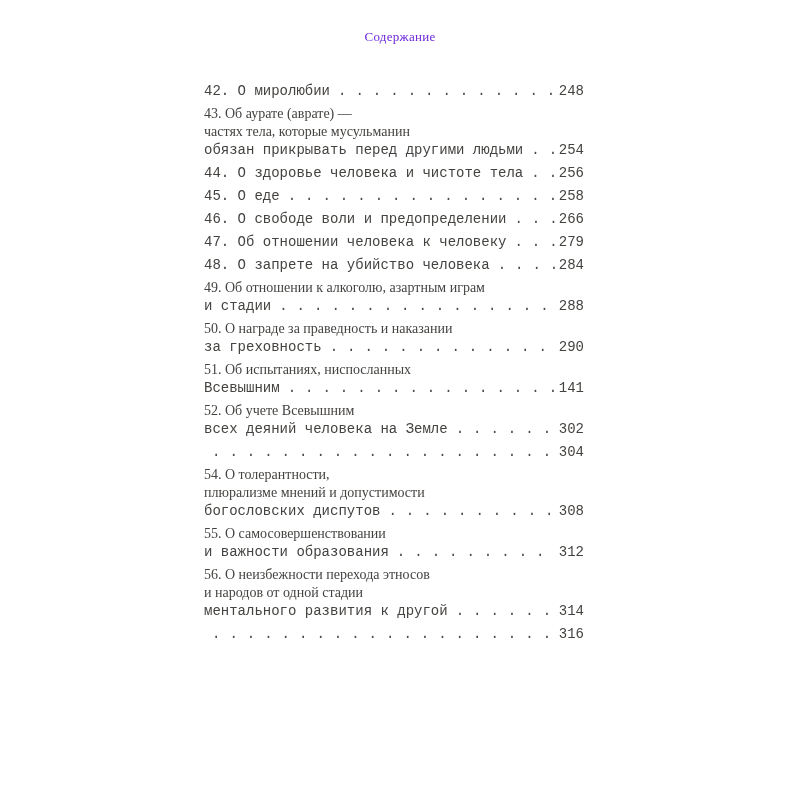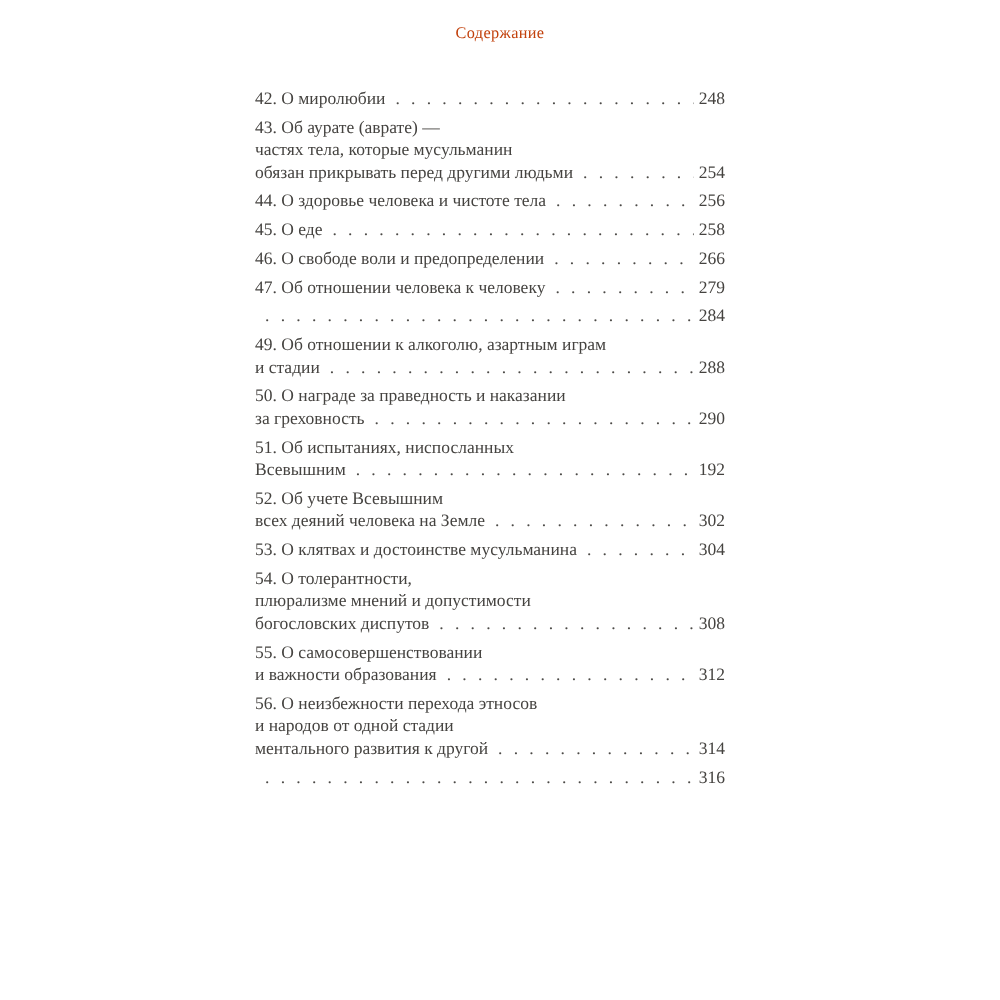--- a/index.html
+++ b/index.html
@@ -10,42 +10,43 @@
   .sheet {
     position: relative;
     width: 800px;
     height: 800px;
     background: #ffffff;
     font-family: "Liberation Serif", "DejaVu Serif", serif;
     color: #454340;
     overflow: hidden;
   }
   .title {
-    padding-top: 18px;
+    padding-top: 29px;
     text-align: center;
     font-size: 13px;
     line-height: 15px;
     letter-spacing: 0.3px;
-    color: #c2410c;
+    color: #6d28d9;
   }
   .toc {
     margin: 38px 0 0 204px;
     width: 380px;
     font-size: 14px;
   }
   .entry {
     margin-bottom: 5px;
   }
   .line {
     line-height: 18px;
     white-space: nowrap;
   }
   .lastline {
     display: flex;
     align-items: baseline;
+    font-family: Liberation Mono, monospace;
   }
   .txt {
     flex: 0 0 auto;
   }
   .dots {
     flex: 1 1 auto;
     overflow: hidden;
     white-space: nowrap;
     letter-spacing: 9px;
     padding-left: 8px;
@@ -103,20 +104,21 @@
       </div>
       <div class="entry">
         <div class="line lastline">
           <span class="txt">47. Об отношении человека к человеку</span>
           <span class="dots" aria-hidden="true">............................................................</span>
           <span class="pg">279</span>
         </div>
       </div>
       <div class="entry">
         <div class="line lastline">
+          <span class="txt">48. О запрете на убийство человека</span>
           <span class="dots" aria-hidden="true">............................................................</span>
           <span class="pg">284</span>
         </div>
       </div>
       <div class="entry">
         <div class="line"><span class="txt">49. Об отношении к алкоголю, азартным играм</span></div>
         <div class="line lastline">
           <span class="txt">и стадии</span>
           <span class="dots" aria-hidden="true">............................................................</span>
           <span class="pg">288</span>
@@ -128,34 +130,33 @@
           <span class="txt">за греховность</span>
           <span class="dots" aria-hidden="true">............................................................</span>
           <span class="pg">290</span>
         </div>
       </div>
       <div class="entry">
         <div class="line"><span class="txt">51. Об испытаниях, ниспосланных</span></div>
         <div class="line lastline">
           <span class="txt">Всевышним</span>
           <span class="dots" aria-hidden="true">............................................................</span>
-          <span class="pg">192</span>
+          <span class="pg">141</span>
         </div>
       </div>
       <div class="entry">
         <div class="line"><span class="txt">52. Об учете Всевышним</span></div>
         <div class="line lastline">
           <span class="txt">всех деяний человека на Земле</span>
           <span class="dots" aria-hidden="true">............................................................</span>
           <span class="pg">302</span>
         </div>
       </div>
       <div class="entry">
         <div class="line lastline">
-          <span class="txt">53. О клятвах и достоинстве мусульманина</span>
           <span class="dots" aria-hidden="true">............................................................</span>
           <span class="pg">304</span>
         </div>
       </div>
       <div class="entry">
         <div class="line"><span class="txt">54. О толерантности,</span></div>
         <div class="line"><span class="txt">плюрализме мнений и допустимости</span></div>
         <div class="line lastline">
           <span class="txt">богословских диспутов</span>
           <span class="dots" aria-hidden="true">............................................................</span>

